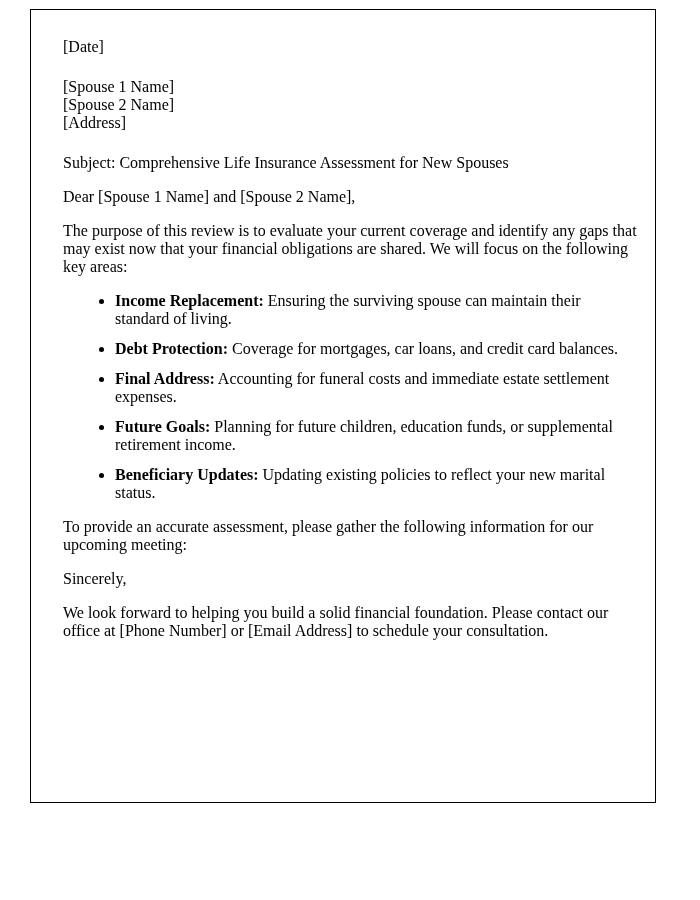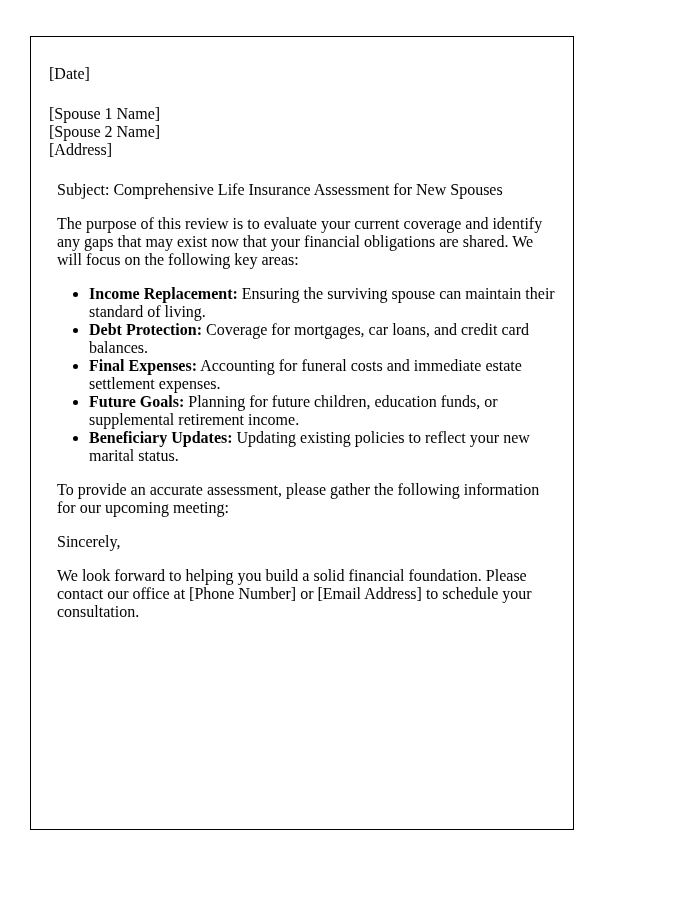--- a/index.html
+++ b/index.html
@@ -10,71 +10,72 @@
   body {
     width: 700px;
     height: 900px;
     position: relative;
     font-family: "Liberation Serif", "DejaVu Serif", serif;
     color: #000000;
   }
   .doc-page {
     position: absolute;
     left: 30px;
-    top: 36px;
-    width: 544px;
+    top: 9px;
+    width: 626px;
     height: 794px;
     box-sizing: border-box;
     border: 1px solid #000000;
     background: #ffffff;
-    padding: 28px 18px 20px 18px;
+    padding: 28px 18px 20px 32px;
     font-size: 16px;
     line-height: 18px;
     overflow: hidden;
   }
   .line { margin: 0; }
-  .para { margin: 16px 8px; }
+  .para { margin: 16px 0; }
   .block { margin: 22px 0; }
   .first { margin-top: 0; }
   ul.letter-list {
     margin: 16px 0;
     padding-left: 40px;
     list-style-type: disc;
   }
-  ul.letter-list li { margin: 0; padding: 0; }
+  ul.letter-list li { margin: 12px; padding: 0; }
   b { font-weight: bold; }
 </style>
 </head>
 <body>
 
 <div class="doc-page">
 
   <div class="line first">[Date]</div>
 
   <div class="block">
     <div class="line">[Spouse 1 Name]</div>
     <div class="line">[Spouse 2 Name]</div>
     <div class="line">[Address]</div>
   </div>
 
   <div class="para">Subject: Comprehensive Life Insurance Assessment for New Spouses</div>
 
+  <div class="para">Dear [Spouse 1 Name] and [Spouse 2 Name],</div>
 
 
   <div class="para">The purpose of this review is to evaluate your current coverage and identify any gaps that may exist now that your financial obligations are shared. We will focus on the following key areas:</div>
 
   <ul class="letter-list">
     <li>
       <b>Income Replacement:</b><span> Ensuring the surviving spouse can maintain their standard of living.</span>
     </li>
     <li>
       <b>Debt Protection:</b><span> Coverage for mortgages, car loans, and credit card balances.</span>
     </li>
     <li>
-      <b>Final Expenses:</b><span> Accounting for funeral costs and immediate estate settlement expenses.</span>
+      <b>Final Address:</b><span> Accounting for funeral costs and immediate estate settlement expenses.</span>
     </li>
     <li>
       <b>Future Goals:</b><span> Planning for future children, education funds, or supplemental retirement income.</span>
     </li>
     <li>
       <b>Beneficiary Updates:</b><span> Updating existing policies to reflect your new marital status.</span>
     </li>
   </ul>
 
   <div class="para">To provide an accurate assessment, please gather the following information for our upcoming meeting:</div>

